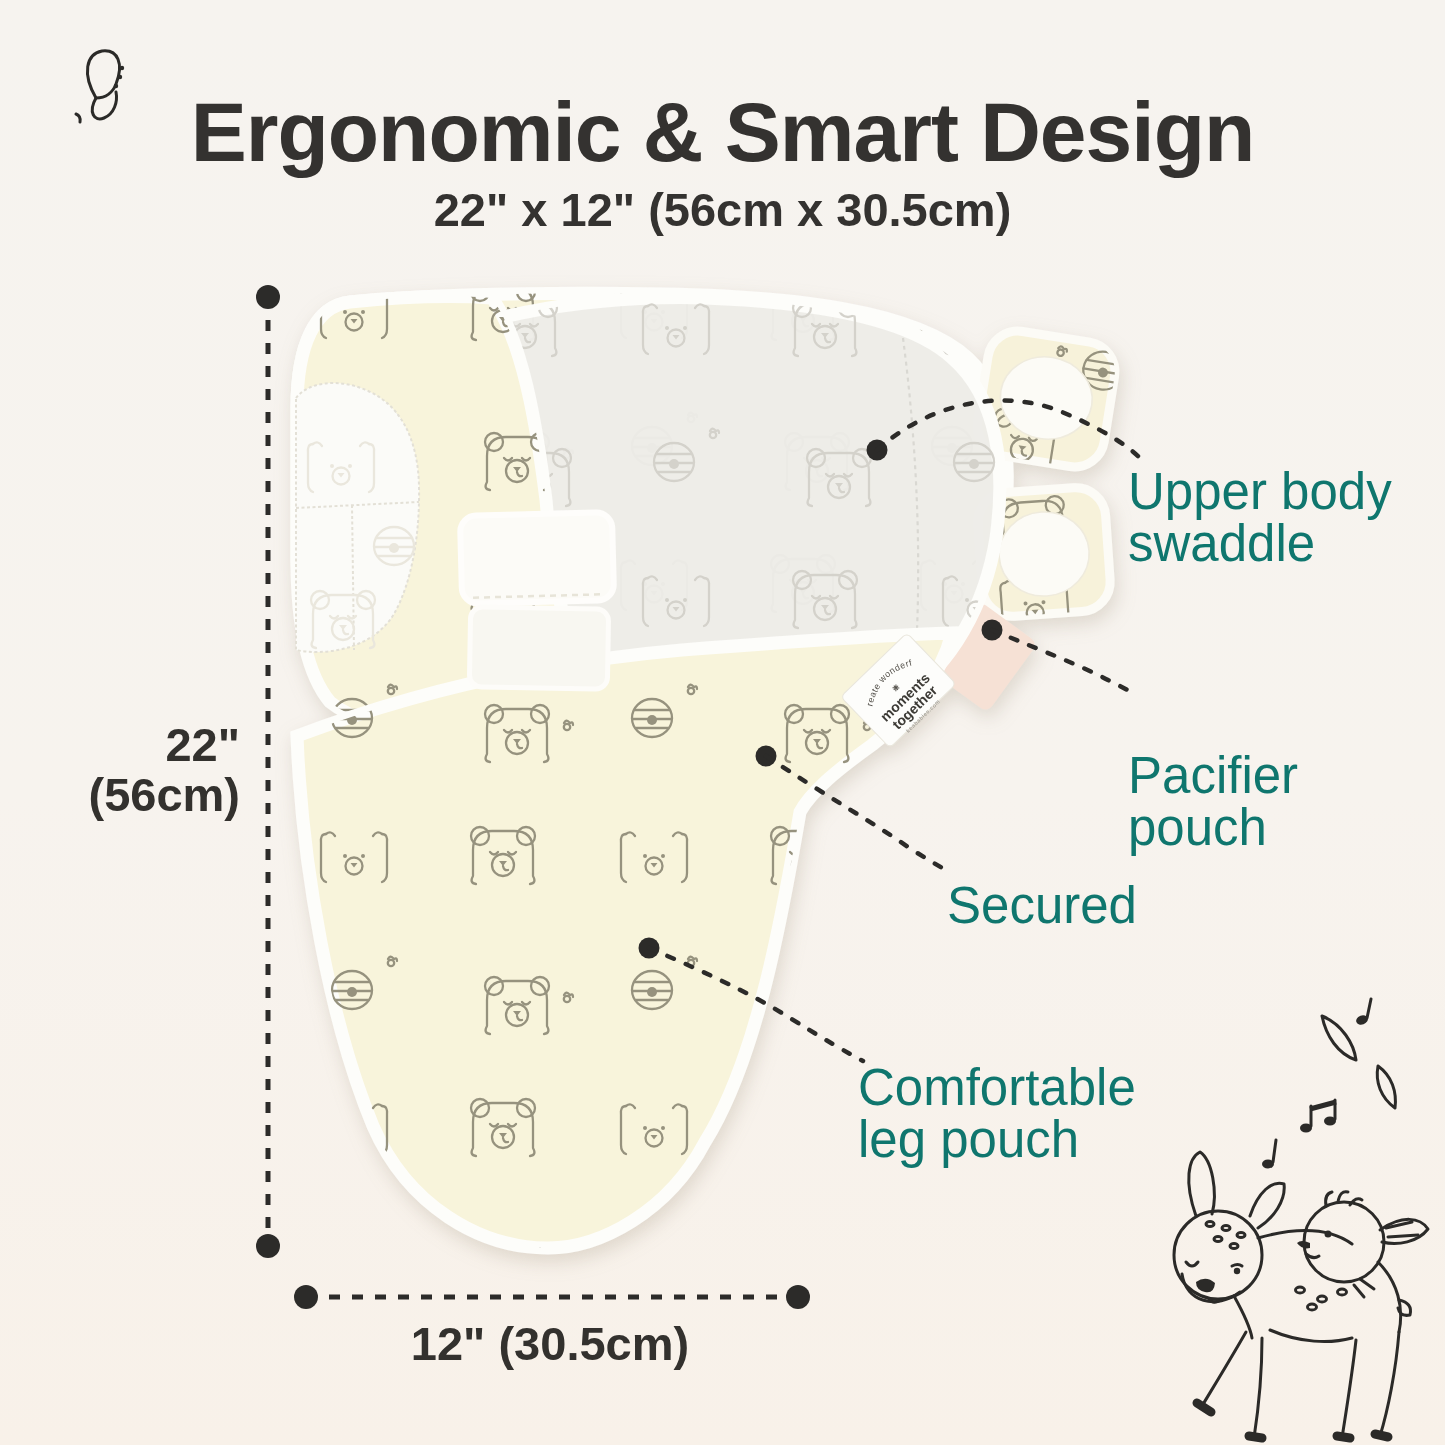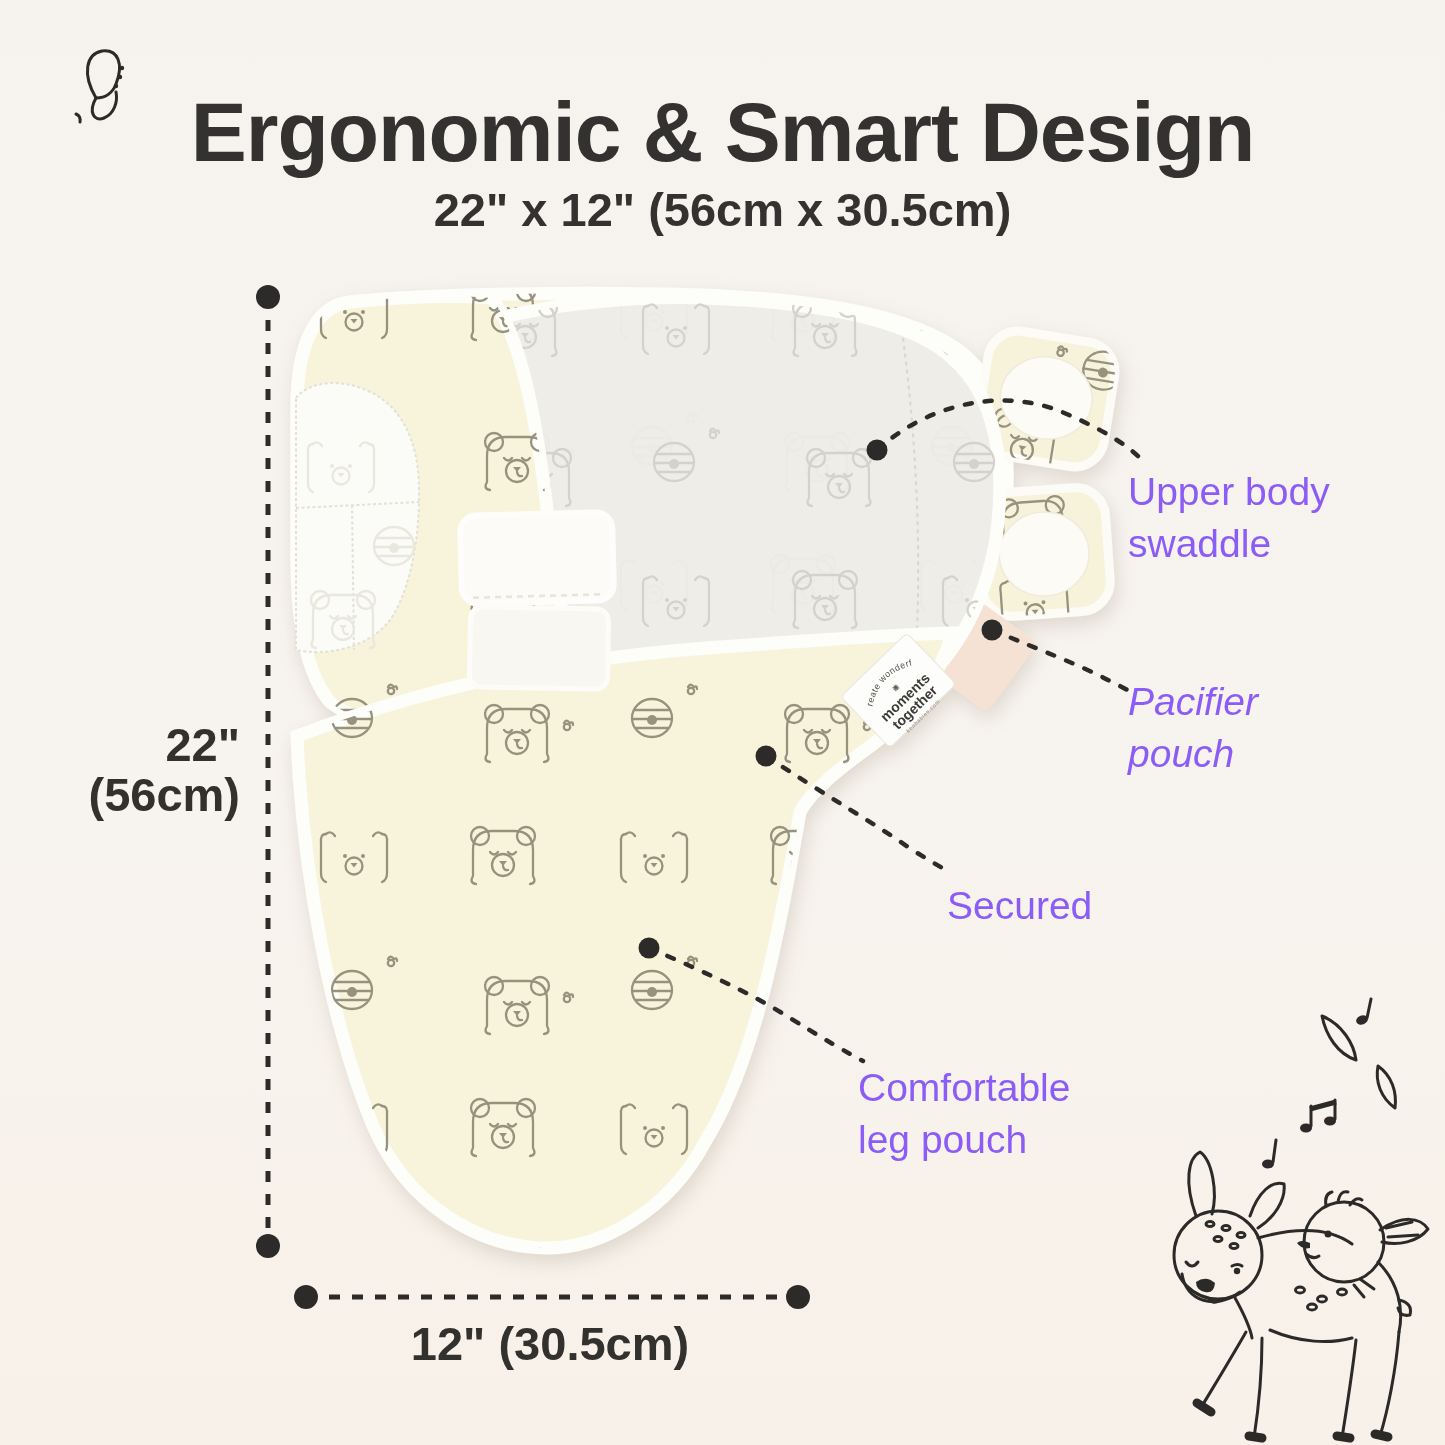--- a/index.html
+++ b/index.html
@@ -20,24 +20,24 @@
   }
   .dim-height{
     left:38px;width:202px;top:720px;text-align:right;
     font-size:47px;font-weight:700;line-height:50px;color:#33312e;
   }
   .dim-width{
     left:300px;width:500px;top:1316px;text-align:center;
     font-size:47px;font-weight:700;color:#33312e;
   }
   .callout{
-    font-size:39px;font-weight:500;line-height:52px;color:#8b5cf6;
+    font-size:51px;font-weight:500;line-height:52px;color:#0f766e;
   }
   #co-upper{left:1128px;top:466px;}
-  #co-pacifier{left:1128px;top:676px;font-style:italic;}
+  #co-pacifier{left:1128px;top:750px;}
   #co-hip{left:899px;top:880px;margin-left:48px;}
   #co-leg{left:858px;top:1062px;}
   svg{display:block;}
   .pat{stroke-width:2.3;stroke-linecap:round;stroke-linejoin:round;}
   .lead{stroke:#2c2b29;stroke-width:4.5;stroke-dasharray:7 13;stroke-linecap:round;fill:none;}
   .dim{stroke:#2c2b29;stroke-width:5;stroke-dasharray:11 12;fill:none;}
   .ink{stroke:#2b2a28;stroke-width:3;stroke-linecap:round;stroke-linejoin:round;fill:none;}
 </style>
 </head>
 <body>

